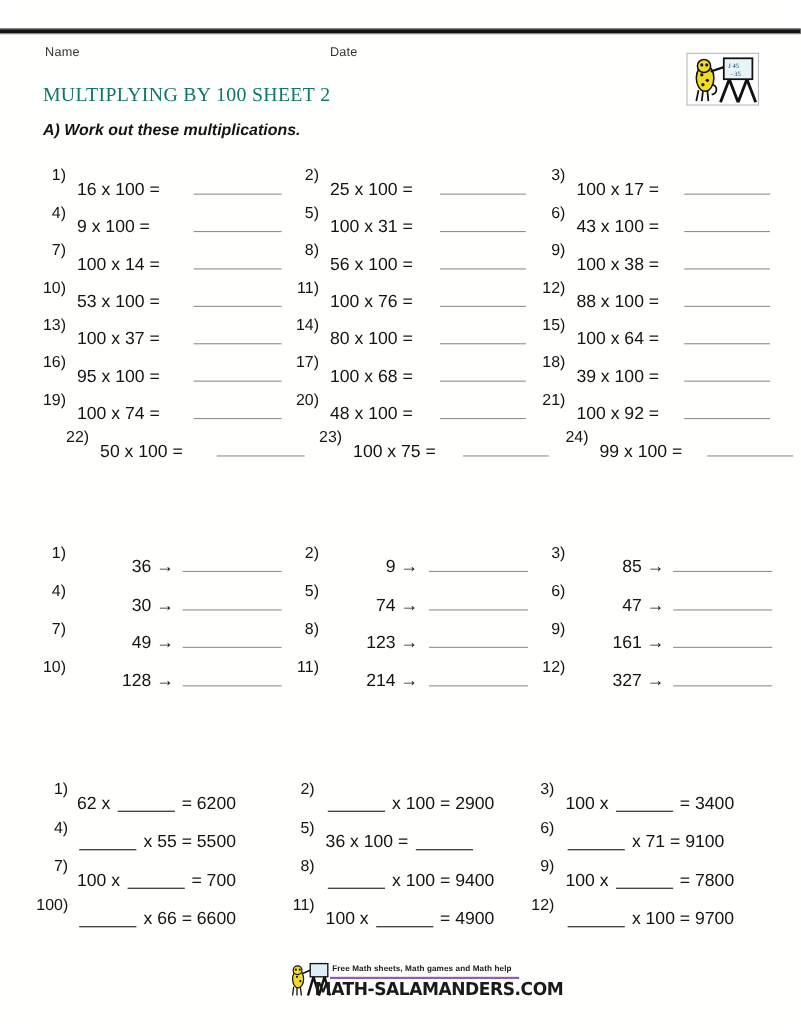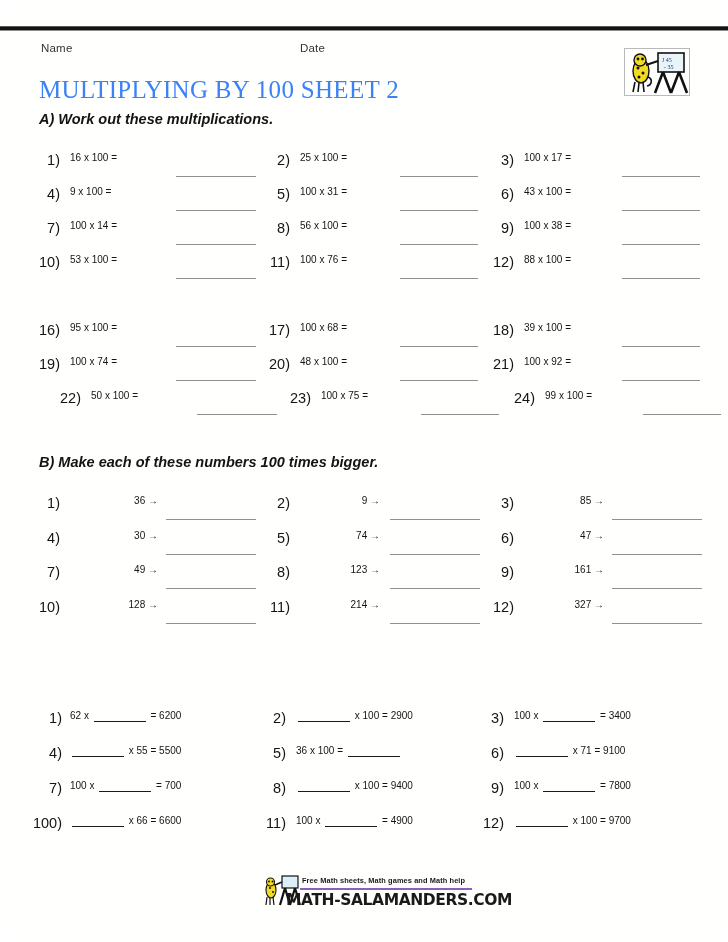--- a/index.html
+++ b/index.html
@@ -64,22 +64,22 @@
     box-sizing: border-box;
     overflow: hidden;
   }
   .logo-box svg { display: block; }
 
   .title {
     position: absolute;
     left: 39px;
     top: 76px;
     font-family: "Liberation Serif", serif;
-    font-size: 25px;
-    color: #3b82f6;
+    font-size: 18px;
+    color: #0f766e;
     letter-spacing: .3px;
     white-space: nowrap;
   }
 
   
   .sec-head {
     position: absolute;
     font-size: 14.5px;
     font-style: italic;
     font-weight: 600;
@@ -106,22 +106,22 @@
     position: absolute;
     right: 0;
     top: 0;
     font-size: 14.5px;
     color: #141414;
     white-space: nowrap;
     text-align: right;
   }
   .qbody {
     position: absolute;
-    top: 0;
-    font-size: 10px;
+    top: 12px;
+    font-size: 16px;
     color: #141414;
     white-space: nowrap;
   }
 
   
   .ansrule {
     position: absolute;
     height: 0;
     border-top: 1.3px solid #8f8f8f;
   }
@@ -324,20 +324,37 @@
           <span class="qnum">11)</span>
           <span class="qbody">100 x 76 =</span>
           <div class="ansrule"></div>
         </div>
         <div class="qcell a-c2">
           <span class="qnum">12)</span>
           <span class="qbody">88 x 100 =</span>
           <div class="ansrule"></div>
         </div>
       </div>
+      <div class="qrow" style="top: 136px;">
+        <div class="qcell a-c0">
+          <span class="qnum">13)</span>
+          <span class="qbody">100 x 37 =</span>
+          <div class="ansrule"></div>
+        </div>
+        <div class="qcell a-c1">
+          <span class="qnum">14)</span>
+          <span class="qbody">80 x 100 =</span>
+          <div class="ansrule"></div>
+        </div>
+        <div class="qcell a-c2">
+          <span class="qnum">15)</span>
+          <span class="qbody">100 x 64 =</span>
+          <div class="ansrule"></div>
+        </div>
+      </div>
       <div class="qrow" style="top: 170px;">
         <div class="qcell a-c0">
           <span class="qnum">16)</span>
           <span class="qbody">95 x 100 =</span>
           <div class="ansrule"></div>
         </div>
         <div class="qcell a-c1">
           <span class="qnum">17)</span>
           <span class="qbody">100 x 68 =</span>
           <div class="ansrule"></div>
@@ -377,21 +394,20 @@
           <div class="ansrule"></div>
         </div>
         <div class="qcell a-c2">
           <span class="qnum">24)</span>
           <span class="qbody">99 x 100 =</span>
           <div class="ansrule"></div>
         </div>
       </div>
     </div>
 
-  <div class="sec-head" id="sec-b-head">B) Make each of these numbers 100 times bigger.</div>
   <div class="qgrid" id="sec-b" style="height: 138px;">
       <div class="qrow" style="top: 0px;">
         <div class="qcell b-c0">
           <span class="qnum">1)</span>
           <span class="qbody">36 →</span>
           <div class="ansrule"></div>
         </div>
         <div class="qcell b-c1">
           <span class="qnum">2)</span>
           <span class="qbody">9 →</span>

